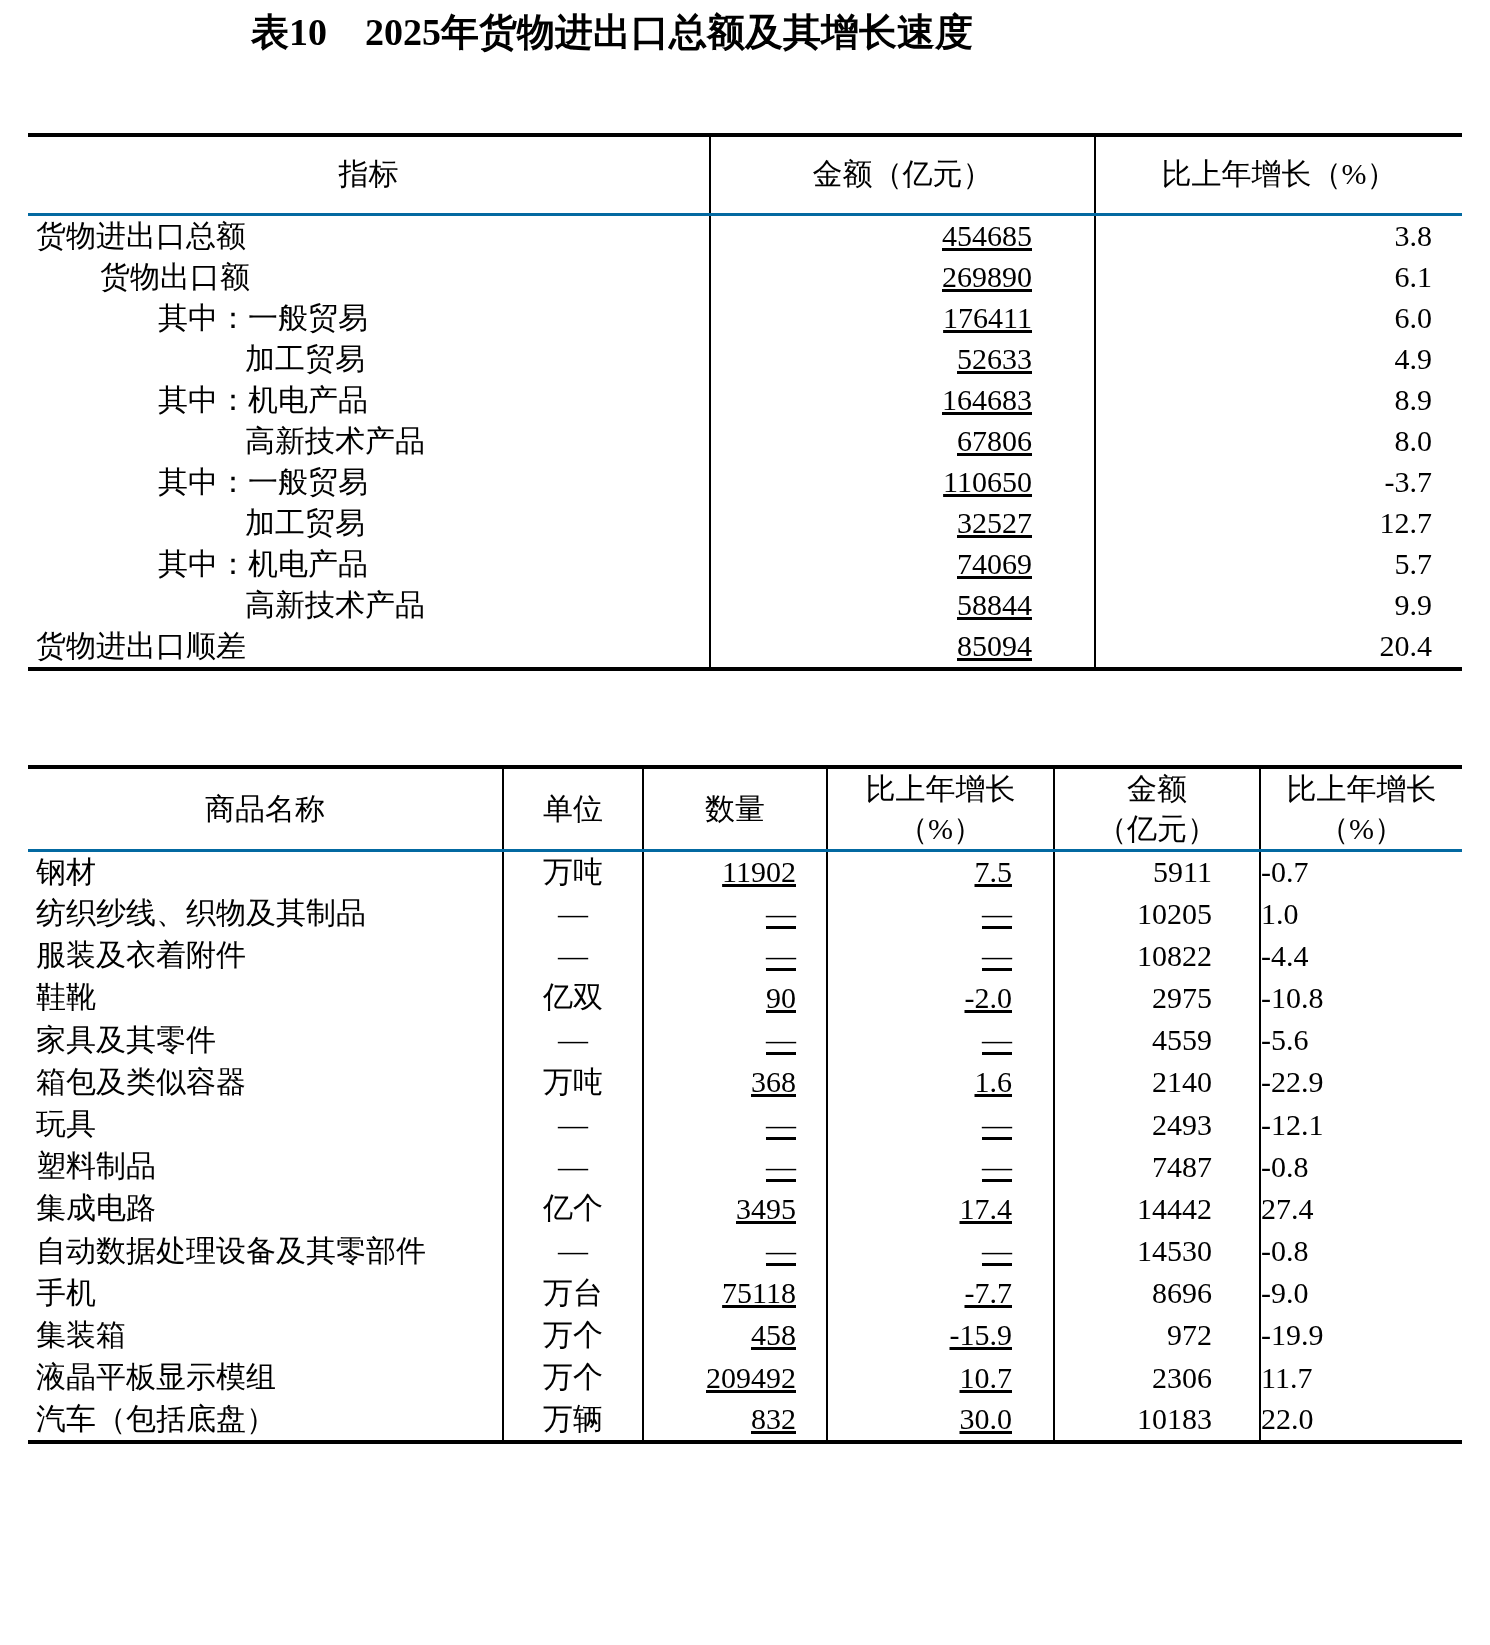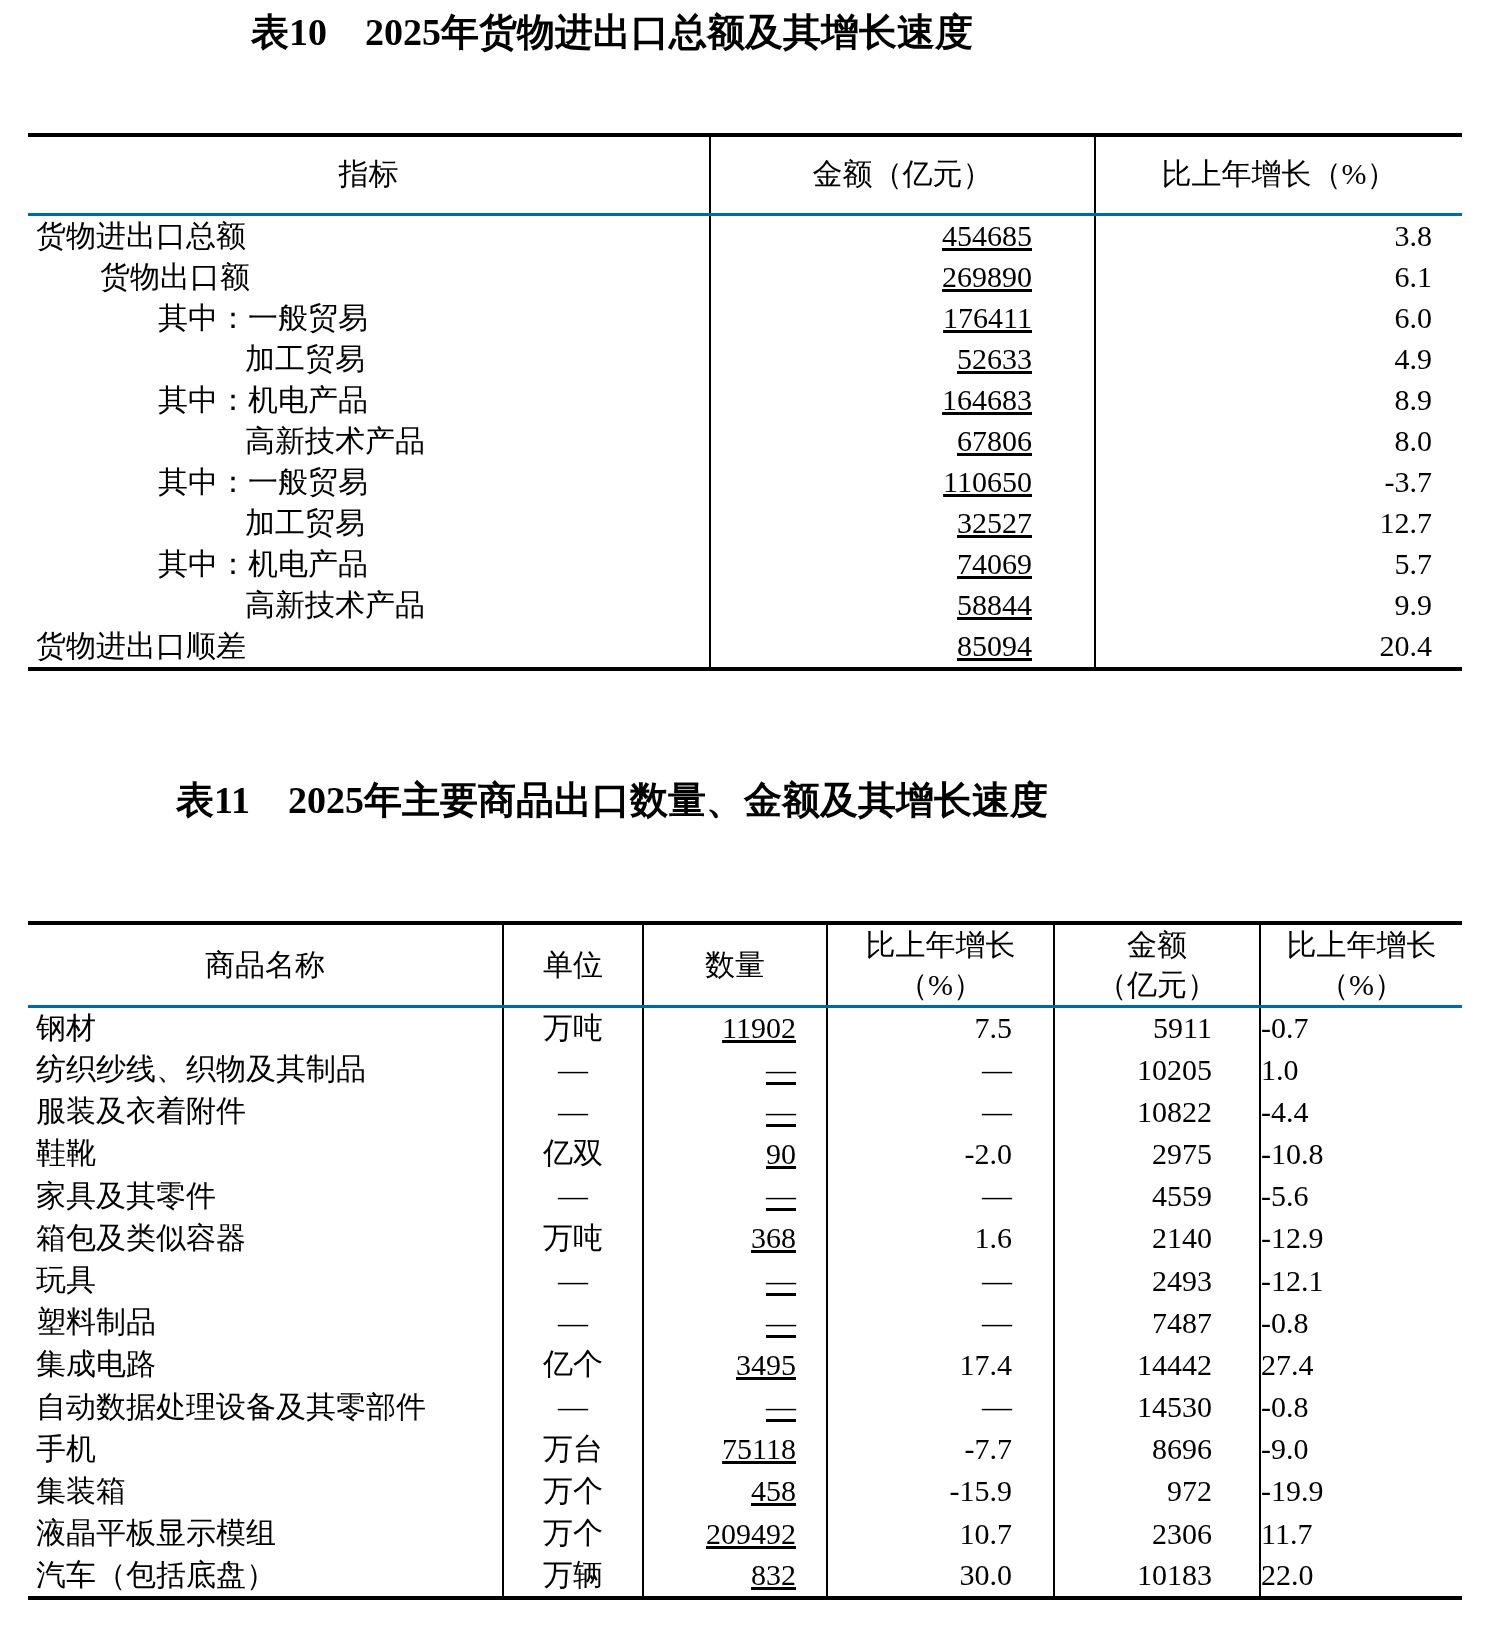--- a/index.html
+++ b/index.html
@@ -51,21 +51,21 @@
   #table11 col.c2 { width:140px; }
   #table11 col.c3 { width:184px; }
   #table11 col.c4 { width:227px; }
   #table11 col.c5 { width:206px; }
   #table11 col.c6 { width:202px; }
   #table11 th { text-align:center; line-height:40px; }
   .th-line:empty { display:none; }
   #table11 td.name   { text-align:left;  padding-left:8px; }
   #table11 td.unit   { text-align:center; }
   #table11 td.qty    { text-align:right; padding-right:30px;text-decoration:underline; }
-  #table11 td.qtyg   { text-align:right; padding-right:41px; }
+  #table11 td.qtyg   { text-align:right; padding-right:41px;text-decoration:underline; }
   #table11 td.amt    { text-align:right; padding-right:47px; }
   #table11 td.amtg   { text-align:left; padding-right:24px; }
 </style>
 </head>
 <body>
 
 <div class="doc">
 
   <h2 id="title10" class="tbl-title">表10　2025年货物进出口总额及其增长速度</h2>
 
@@ -135,21 +135,20 @@
           <td class="v growth">9.9</td>
         </tr>
         <tr>
           <td class="ind-0">货物进出口顺差</td>
           <td class="v amount">85094</td>
           <td class="v growth">20.4</td>
         </tr>
       </tbody>
   </table>
 
-  <h2 id="title11" class="tbl-title">表11　2025年主要商品出口数量、金额及其增长速度</h2>
 
   <table id="table11">
     <colgroup>
         <col class="c1">
         <col class="c2">
         <col class="c3">
         <col class="c4">
         <col class="c5">
         <col class="c6">
       </colgroup>
@@ -222,21 +221,21 @@
           <td class="v qtyg">—</td>
           <td class="v amt">4559</td>
           <td class="v amtg">-5.6</td>
         </tr>
         <tr>
           <td class="name">箱包及类似容器</td>
           <td class="v unit">万吨</td>
           <td class="v qty">368</td>
           <td class="v qtyg">1.6</td>
           <td class="v amt">2140</td>
-          <td class="v amtg">-12.9</td>
+          <td class="v amtg">-22.9</td>
         </tr>
         <tr>
           <td class="name">玩具</td>
           <td class="v unit">—</td>
           <td class="v qty">—</td>
           <td class="v qtyg">—</td>
           <td class="v amt">2493</td>
           <td class="v amtg">-12.1</td>
         </tr>
         <tr>

